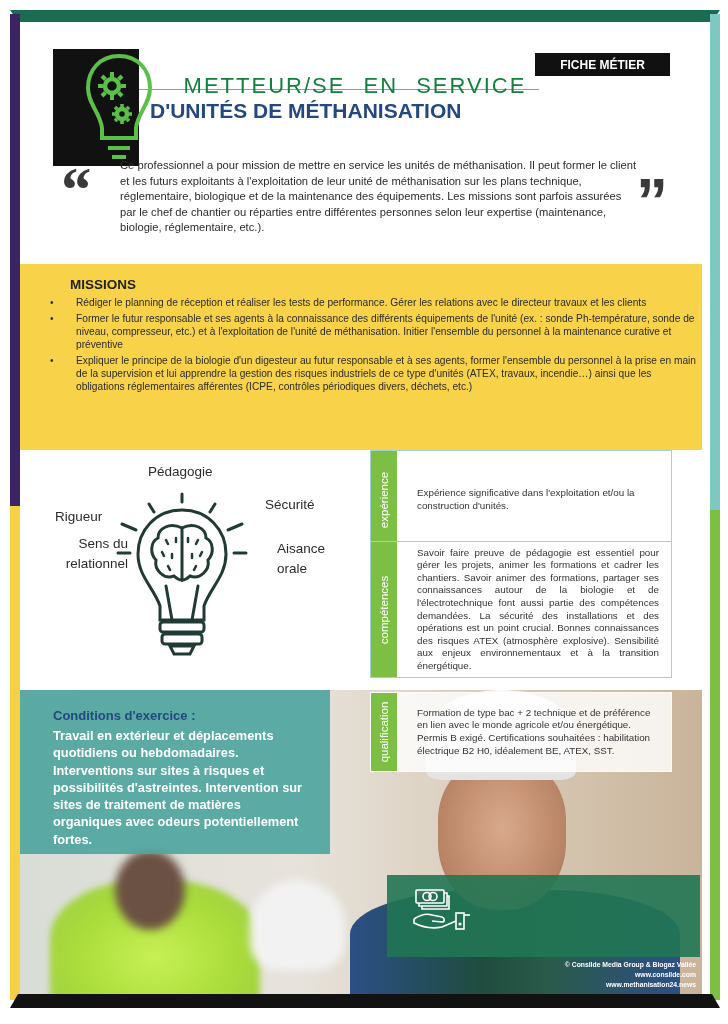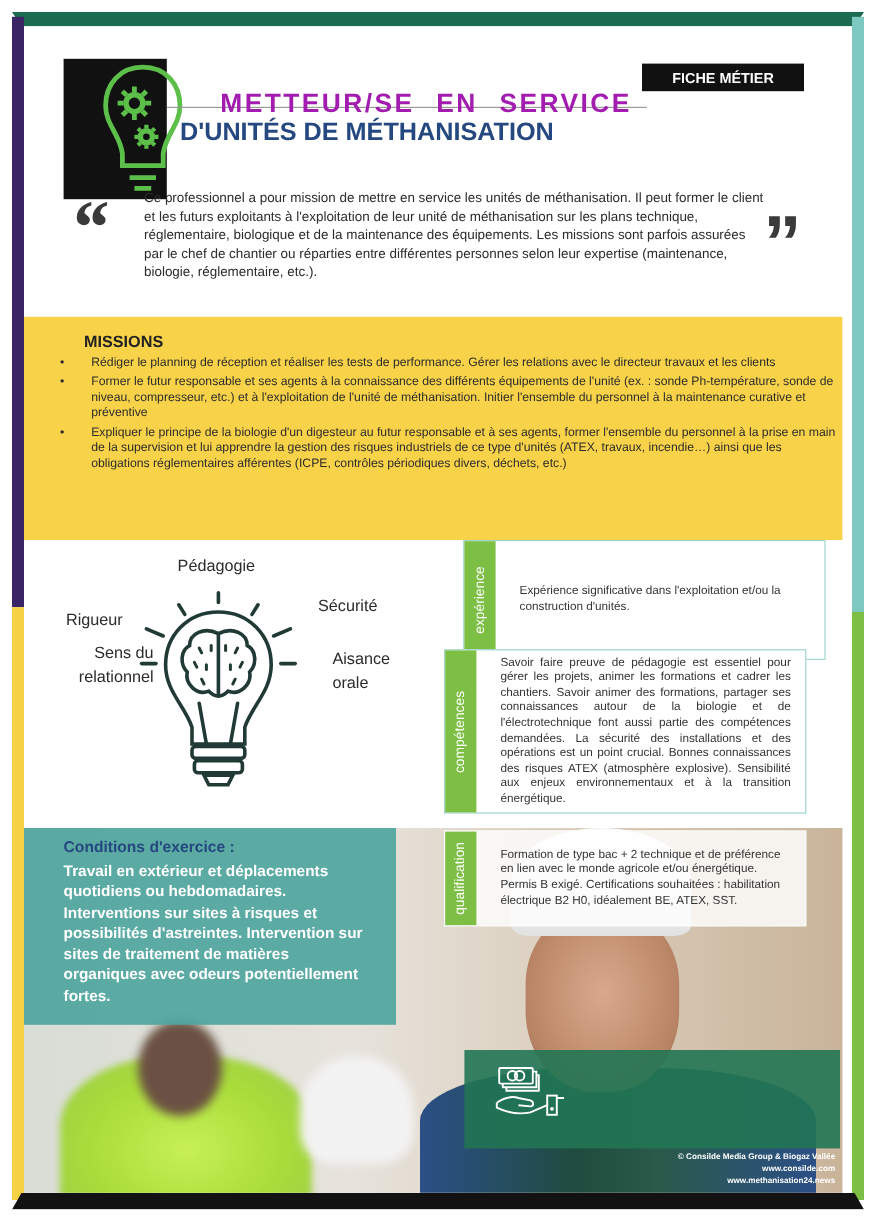--- a/index.html
+++ b/index.html
@@ -12,21 +12,21 @@
   .frame-left-bot { position: absolute; left: 10px; top: 506px; width: 10px; height: 494px; background: #f6d146; }
   .frame-right-top { position: absolute; right: 8px; top: 14px; width: 10px; height: 496px; background: #7ec8c2; }
   .frame-right-bot { position: absolute; right: 8px; top: 510px; width: 10px; height: 490px; background: #7dbf44; }
   .frame-bottom { position: absolute; left: 10px; top: 994px; width: 710px; height: 14px; background: #121212; clip-path: polygon(8px 0, calc(100% - 8px) 0, 100% 100%, 0 100%); }
 
   
   .logo-box { position: absolute; left: 53px; top: 49px; width: 86px; height: 117px; background: #111111; }
   .logo-icon { position: absolute; left: 84px; top: 52px; width: 70px; height: 112px; }
   .header-line { position: absolute; left: 139px; top: 89px; width: 400px; height: 1px; background: #9a9a9a; }
   .fiche-badge { position: absolute; left: 535px; top: 53px; width: 135px; height: 23px; background: #111111; color: #ffffff; font-size: 12px; font-weight: bold; display: flex; align-items: center; justify-content: center; }
-  .title-1 { position: absolute; left: 150px; top: 73px; width: 410px; text-align: center; font-size: 22px; font-weight: bold; color: #a21caf; letter-spacing: 2px; word-spacing: 10px; }
+  .title-1 { position: absolute; left: 150px; top: 73px; width: 410px; text-align: center; font-size: 22px; font-weight: normal; color: #15803d; letter-spacing: 2px; word-spacing: 10px; }
   .title-2 { position: absolute; left: 150px; top: 99px; width: 410px; font-size: 21px; font-weight: bold; color: #24487f; }
 
   
   .quote-open { position: absolute; left: 58px; top: 158px; font-size: 64px; font-weight: bold; font-style: italic; color: #3a3a3a; line-height: 1; font-family: "Liberation Serif", serif; }
   .quote-close { position: absolute; left: 636px; top: 170px; font-size: 64px; font-weight: bold; color: #3a3a3a; line-height: 1; font-family: "Liberation Sans", sans-serif; }
   .intro { position: absolute; left: 120px; top: 158px; width: 520px; font-size: 11.2px; line-height: 15.5px; color: #2b2b2b; }
 
   
   .missions { position: absolute; left: 20px; top: 264px; width: 682px; height: 186px; background: #f8d349; }
   .missions h2 { position: absolute; left: 50px; top: 13px; font-size: 13.5px; font-weight: bold; color: #222; }
@@ -48,21 +48,21 @@
   
   .photo { position: absolute; left: 20px; top: 690px; width: 682px; height: 304px; overflow: hidden;
     background: linear-gradient(90deg, #d8ddd6 0%, #e7e3dc 40%, #d9cbb8 70%, #c9b49a 100%); }
   .photo .blur-man { position: absolute; left: 30px; top: 190px; width: 210px; height: 130px; border-radius: 45% 45% 0 0; background: radial-gradient(ellipse at 50% 60%, #c7f055 0%, #a9dc3a 55%, #9bc94a 100%); filter: blur(3px); }
   .photo .blur-head { position: absolute; left: 95px; top: 160px; width: 70px; height: 80px; border-radius: 50%; background: #6b5143; filter: blur(4px); }
   .photo .blur-helmet { position: absolute; left: 230px; top: 190px; width: 95px; height: 90px; border-radius: 50% 50% 30% 30%; background: #f2f2f2; filter: blur(4px); }
   .photo .man-helmet { position: absolute; left: 406px; top: 0px; width: 150px; height: 90px; border-radius: 50% 50% 10% 10%; background: linear-gradient(#fafafa, #e2e2e2); }
   .photo .man-face { position: absolute; left: 418px; top: 70px; width: 128px; height: 150px; border-radius: 40% 40% 45% 45%; background: radial-gradient(ellipse at 50% 45%, #d9a98b 0%, #b98466 70%, #8b5e45 100%); }
   .photo .man-body { position: absolute; left: 330px; top: 200px; width: 330px; height: 110px; border-radius: 40% 40% 0 0; background: linear-gradient(90deg, #2c4f86, #1f4c3e 40%, #2a5a4a 60%, #2c4f86); }
 
-  .conditions { position: absolute; left: 20px; top: 690px; width: 310px; height: 164px; background: rgba(79,165,158,0.92); padding: 8px 0 0 33px; }
+  .conditions { position: absolute; left: 20px; top: 690px; width: 310px; height: 164px; background: rgba(79,165,158,0.92); padding: 18px 0 0 33px; }
   .conditions h3 { font-size: 13px; font-weight: bold; color: #24487f; margin-bottom: 4px; }
   .conditions p { font-size: 12.8px; font-weight: bold; color: #ffffff; line-height: 17.3px; width: 250px; }
 
   .salary { position: absolute; left: 387px; top: 875px; width: 313px; height: 82px; background: rgba(33,117,84,0.9); }
   .salary .money-icon { position: absolute; left: 25px; top: 12px; width: 60px; height: 46px; }
   .salary .text { position: absolute; left: 90px; top: 25px; font-size: 13.5px; font-weight: bold; color: #ffffff; line-height: 17px; }
 
   .credits { position: absolute; right: 32px; top: 960px; text-align: right; font-size: 6.8px; font-weight: bold; color: #ffffff; line-height: 10px; }
 </style>
 </head>
@@ -164,21 +164,21 @@
 
 <div class="photo">
   <div class="blur-man"></div>
   <div class="blur-head"></div>
   <div class="blur-helmet"></div>
   <div class="man-body"></div>
   <div class="man-face"></div>
   <div class="man-helmet"></div>
 </div>
 
-<div class="card" style="top:450px; height:100px;margin-left:16px;">
+<div class="card" style="top:450px; height:100px;">
   <div class="tab">
       <span>expérience</span>
     </div>
   <div class="body">Expérience significative dans l'exploitation et/ou la construction d'unités.</div>
 </div>
 <div class="card" style="top:541px; height:137px;">
   <div class="tab">
       <span>compétences</span>
     </div>
   <div class="body justify">Savoir faire preuve de pédagogie est essentiel pour gérer les projets, animer les formations et cadrer les chantiers. Savoir animer des formations, partager ses connaissances autour de la biologie et de l'électrotechnique font aussi partie des compétences demandées. La sécurité des installations et des opérations est un point crucial. Bonnes connaissances des risques ATEX (atmosphère explosive). Sensibilité aux enjeux environnementaux et à la transition énergétique.</div>

